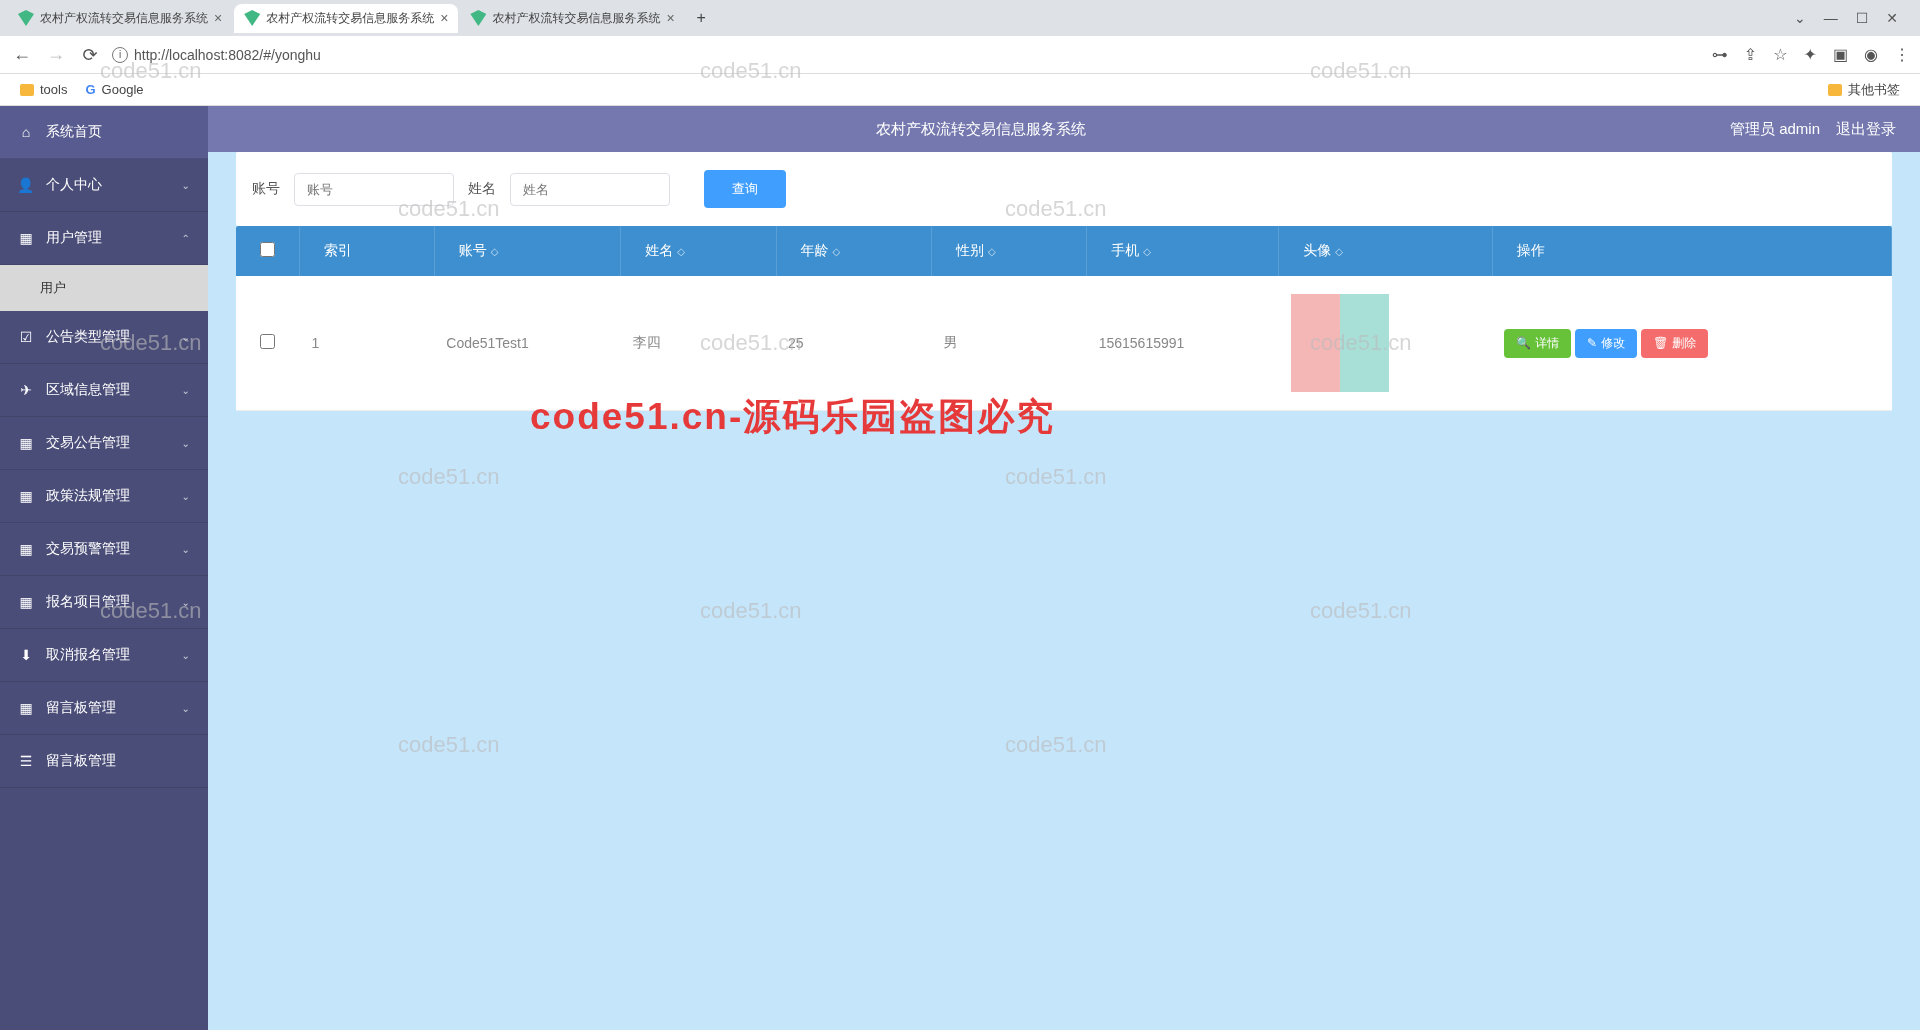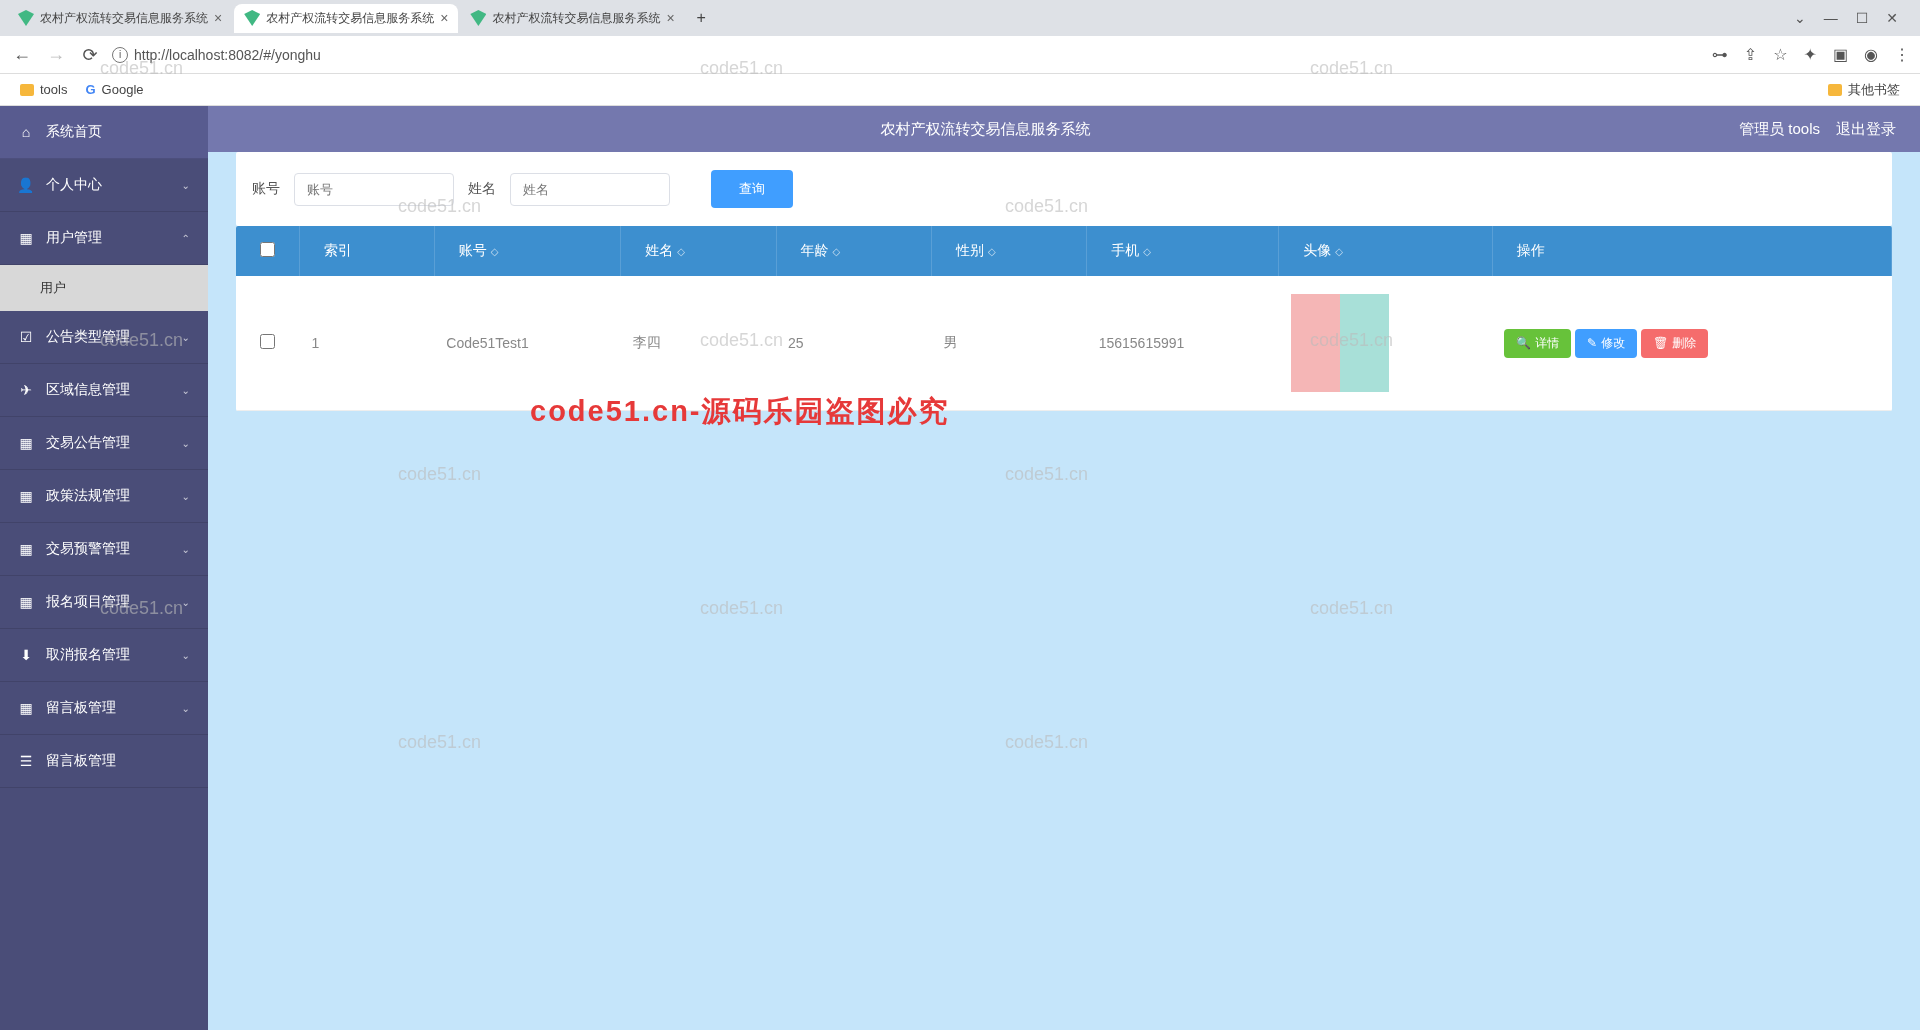--- a/index.html
+++ b/index.html
@@ -62,22 +62,22 @@
 .table-wrap { background: #fff; margin: 0 28px; border-radius: 2px; overflow: hidden; }
 table { width: 100%; border-collapse: collapse; }
 thead { background: #3d8fcf; color: #fff; }
 th { text-align: left; padding: 16px 24px; font-size: 14px; font-weight: normal; border-right: 1px solid rgba(255,255,255,0.15); }
 th .sort { font-size: 10px; opacity: 0.7; margin-left: 4px; }
 td { padding: 18px 12px; font-size: 14px; color: #888; border-bottom: 1px solid #eee; }
 .checkbox-cell { width: 48px; text-align: center; }
 .checkbox-cell input { width: 15px; height: 15px; }
 .avatar-img { width: 98px; height: 98px; background: linear-gradient(to right, #f5b6b6 50%, #a8e0d8 50%); display: inline-block; vertical-align: middle; }
 
-.watermark { position: absolute; color: #bbb; font-size: 18px; font-family: Arial; pointer-events: none; opacity: 0.6; z-index: 1; }
-.wm-red { position: absolute; color: #e63939; font-size: 29px; font-weight: bold; letter-spacing: 2px; pointer-events: none; z-index: 5; }
+.watermark { position: absolute; color: #bbb; font-size: 22px; font-family: Arial; pointer-events: none; opacity: 0.6; z-index: 1; }
+.wm-red { position: absolute; color: #e63939; font-size: 37px; font-weight: bold; letter-spacing: 2px; pointer-events: none; z-index: 5; }
 </style>
 </head>
 <body>
 
 <div class="browser-chrome">
   <div class="tab-bar">
     <div class="tab inactive">
       <span class="favicon"></span>
       <span>农村产权流转交易信息服务系统</span>
       <span class="close">×</span>
@@ -196,32 +196,32 @@
     <div class="side-item">
       <span class="side-icon">☰</span>
       <span>留言板管理</span>
     </div>
   </div>
 
   <div class="main" style="position:relative">
     <div class="topbar">
       <div class="topbar-title">农村产权流转交易信息服务系统</div>
       <div class="topbar-right">
-        <span>管理员 tools</span>
+        <span>管理员 admin</span>
         <span>退出登录</span>
       </div>
     </div>
 
 
     <div class="search-panel">
       <label>账号</label>
       <input type="text" placeholder="账号" style="">
       <label>姓名</label>
       <input type="text" placeholder="姓名" style="">
-      <button class="btn btn-primary" style="margin-left:27px">查询</button>
+      <button class="btn btn-primary" style="margin-left:20px">查询</button>
     </div>
 
 
     <div class="table-wrap">
       <table>
         <thead>
           <tr>
             <th class="checkbox-cell"><input type="checkbox" style=""></th>
             <th><span>索引</span></th>
             <th><span>账号</span><span class="sort">◇</span></th>

